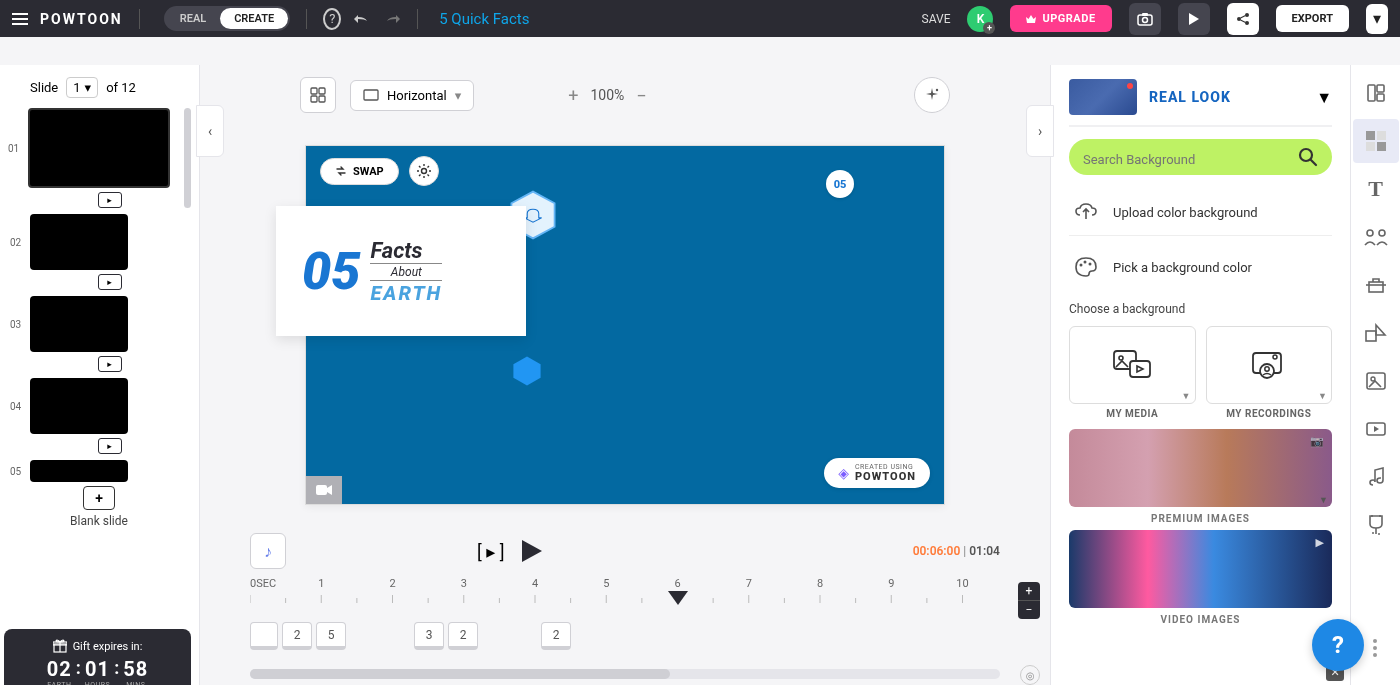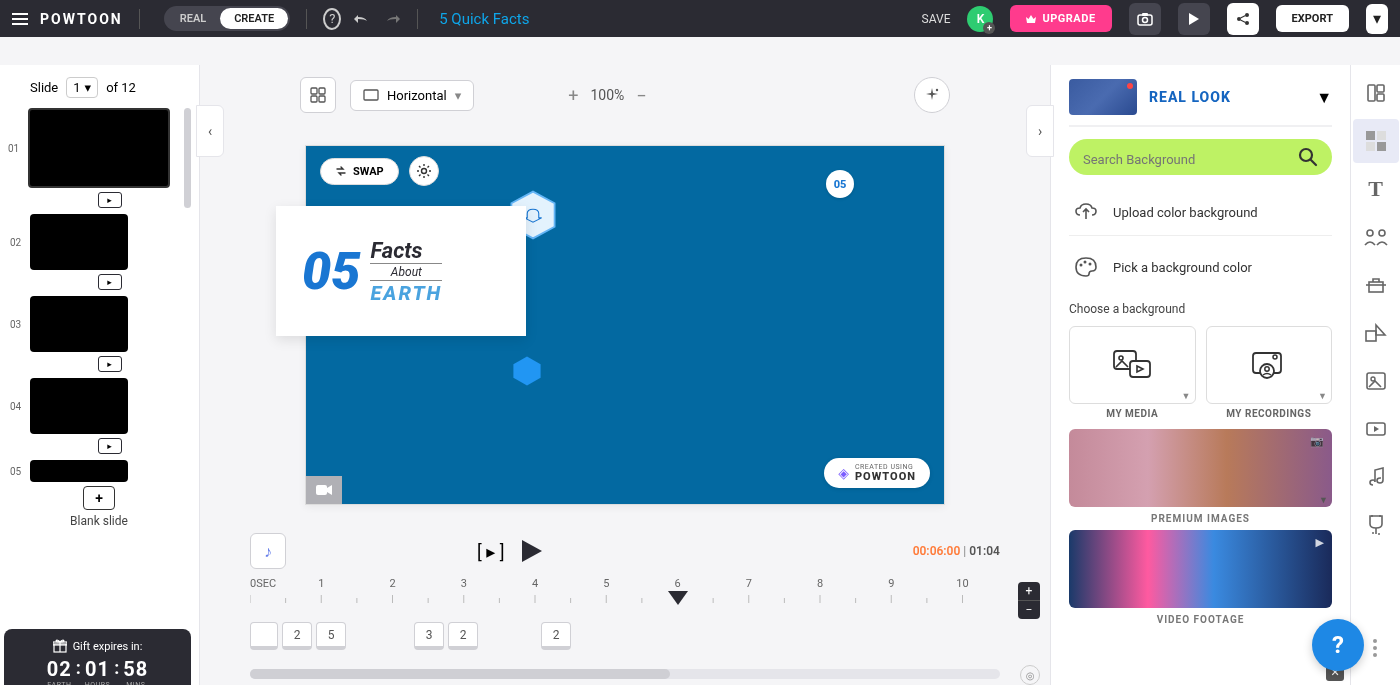--- a/index.html
+++ b/index.html
@@ -561,21 +561,21 @@
       </div>
 
       <div class="prem-img">
           <span class="prem-drop">▼</span>
         </div>
       <div class="section-label">PREMIUM IMAGES</div>
 
       <div class="vid-foot">
           <span class="vid-cam">▶</span>
         </div>
-      <div class="section-label">VIDEO FOOTAGE</div>
+      <div class="section-label">VIDEO IMAGES</div>
     </div>
 
     <div class="rp-tabs">
       <div class="rp-tab">
           <svg width="20" height="20" viewBox="0 0 20 20">
             <rect x="2" y="2" width="7" height="16" rx="1" fill="none" stroke="#666" stroke-width="1.6"></rect>
             <rect x="11" y="2" width="7" height="7" rx="1" fill="none" stroke="#666" stroke-width="1.6"></rect>
             <rect x="11" y="11" width="7" height="7" rx="1" fill="none" stroke="#666" stroke-width="1.6"></rect>
           </svg>
         </div>

